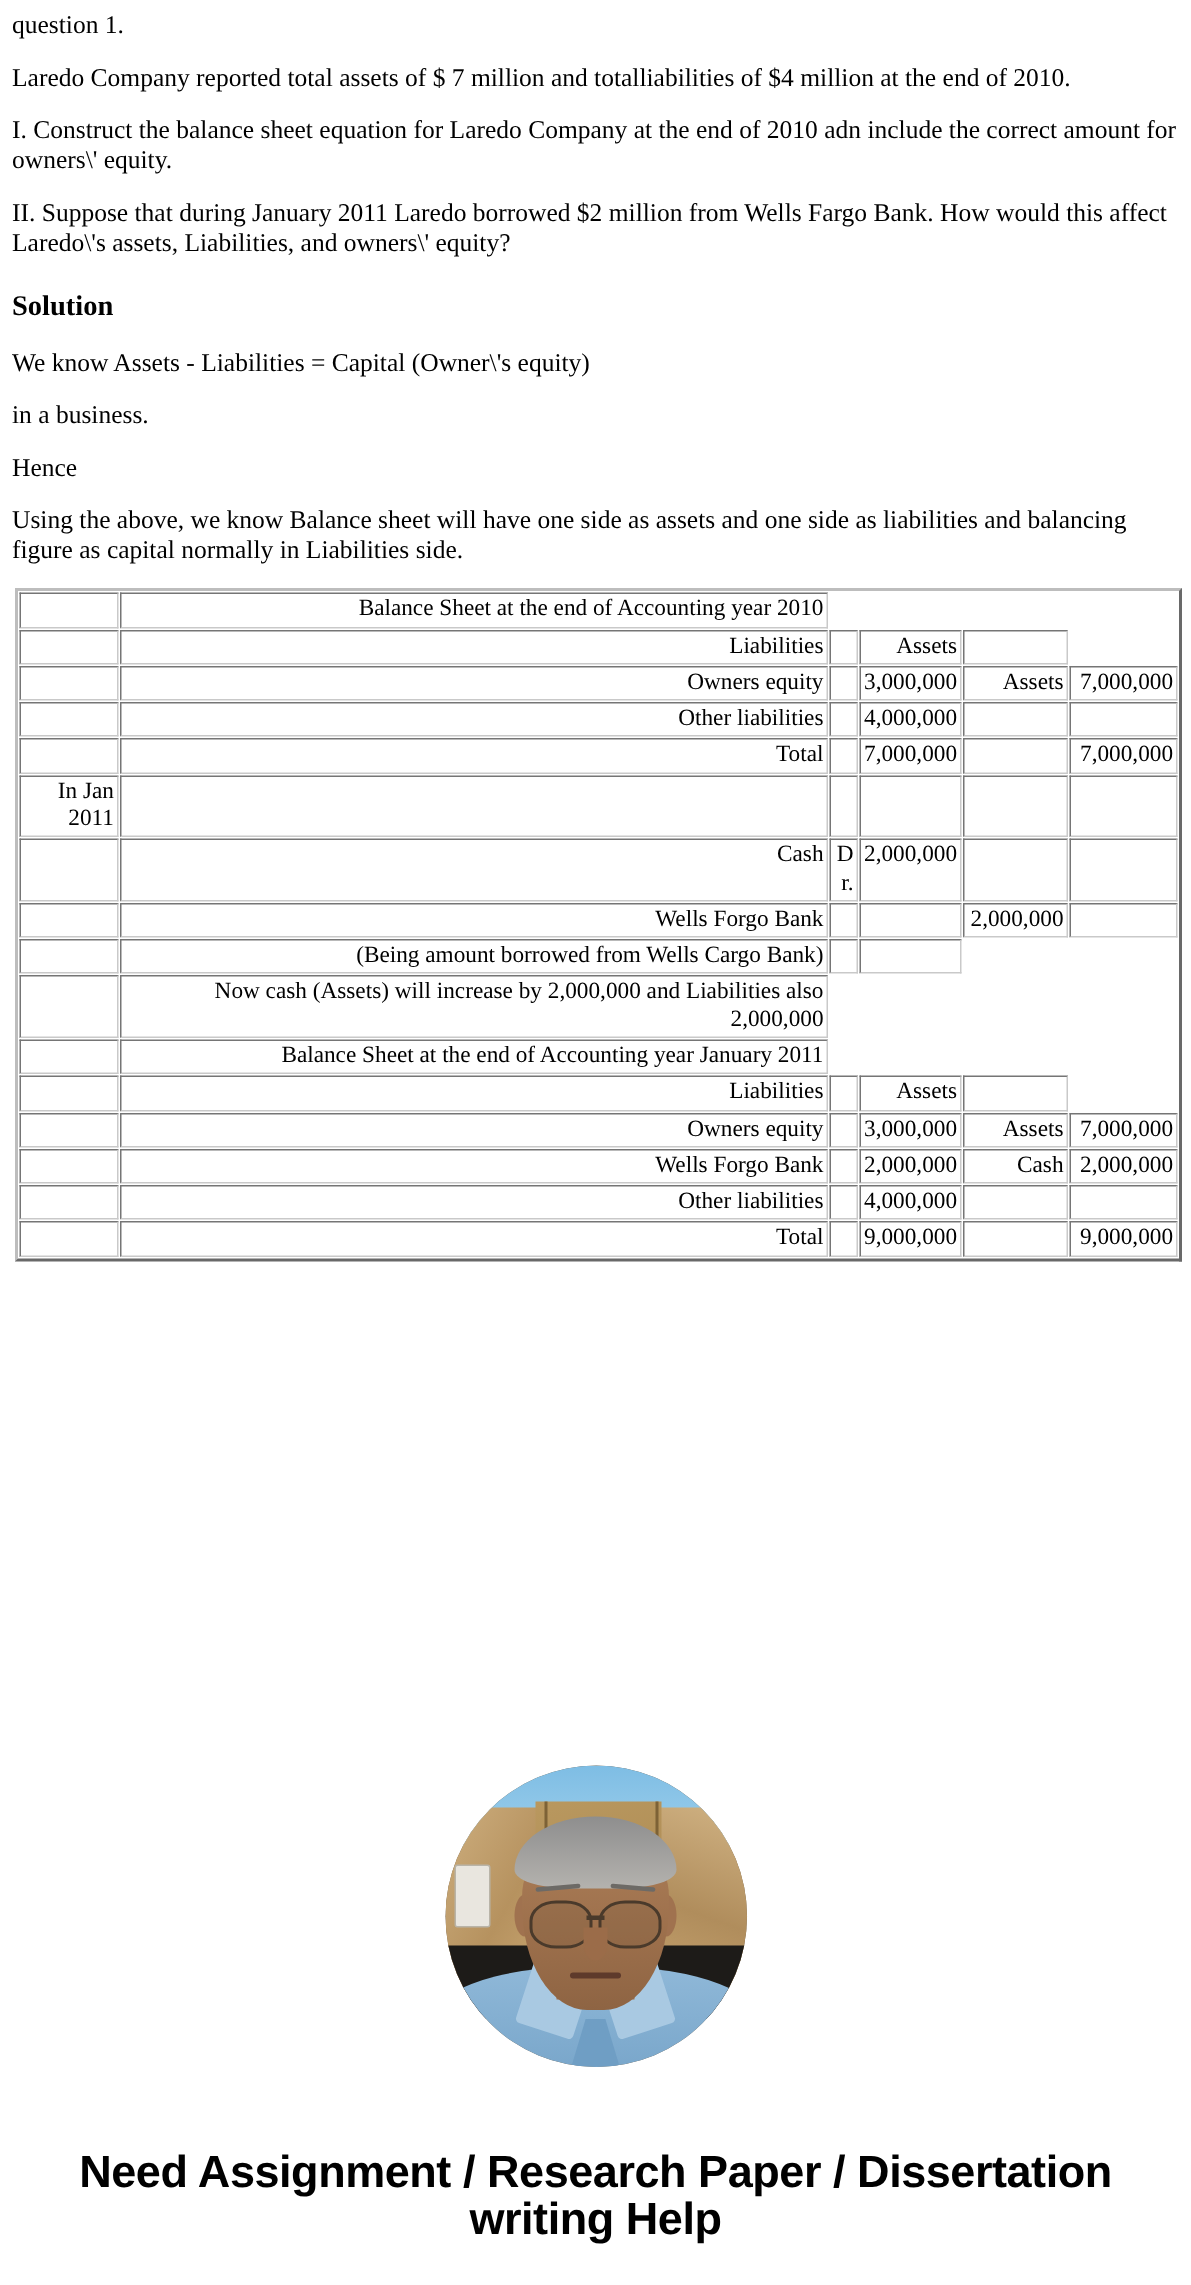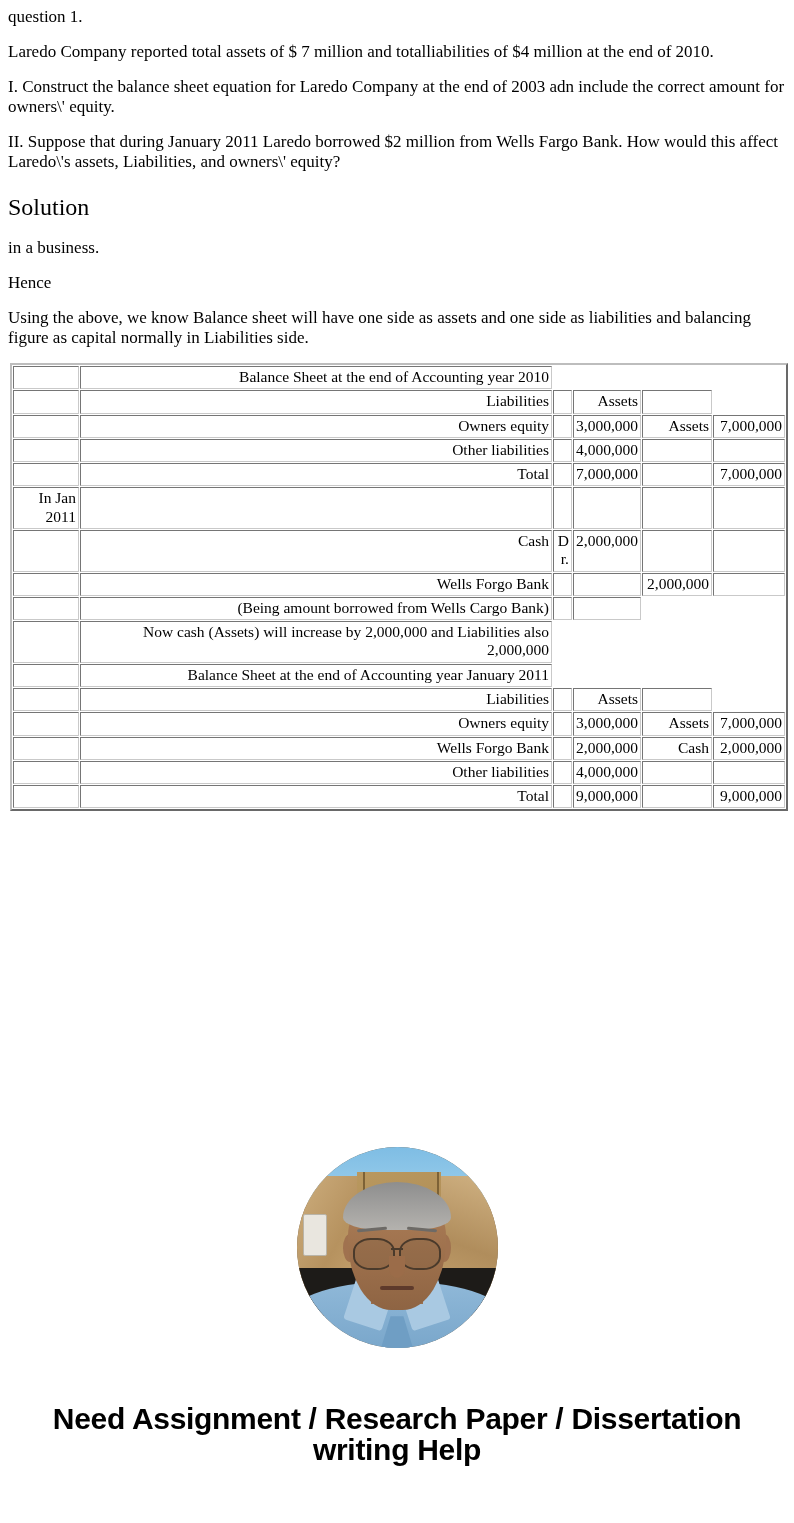--- a/index.html
+++ b/index.html
@@ -20,22 +20,22 @@
     box-sizing: border-box;
     padding: 0 8px;
   }
   p.para {
     font-size: 17px;
     line-height: 1.18;
     margin: 0 0 15px 0;
   }
   p.para:first-child { margin-top: 7px; }
   h3.solution {
-    font-size: 24px;
-    font-weight: normal;
+    font-size: 19px;
+    font-weight: bold;
     margin: 22px 0 16px 0;
     line-height: 1.15;
   }
 
   
   table.bs {
     border-collapse: separate;
     border-spacing: 1px;
     border: 2px outset #bdbdbd;
     width: 775px;
@@ -201,25 +201,26 @@
   .footer .line2 { display: block; }
   .footer .line3 { display: block; margin-top: 1px; }
 </style>
 </head>
 <body>
 
 <div class="page">
 
   <p class="para">question 1.</p>
   <p class="para">Laredo Company reported total assets of $ 7 million and totalliabilities of $4 million at the end of 2010.</p>
-  <p class="para">I. Construct the balance sheet equation for Laredo Company at the end of 2003 adn include the correct amount for owners\' equity.</p>
+  <p class="para">I. Construct the balance sheet equation for Laredo Company at the end of 2010 adn include the correct amount for owners\' equity.</p>
   <p class="para">II. Suppose that during January 2011 Laredo borrowed $2 million from Wells Fargo Bank. How would this affect Laredo\'s assets, Liabilities, and owners\' equity?</p>
 
   <h3 class="solution">Solution</h3>
 
+  <p class="para">We know Assets - Liabilities = Capital (Owner\'s equity)</p>
   <p class="para">in a business.</p>
   <p class="para">Hence</p>
   <p class="para">Using the above, we know Balance sheet will have one side as assets and one side as liabilities and balancing figure as capital normally in Liabilities side.</p>
 
   <table class="bs">
     <colgroup>
       <col class="c1">
         <col class="c2">
         <col class="c3">
       <col class="c4">

